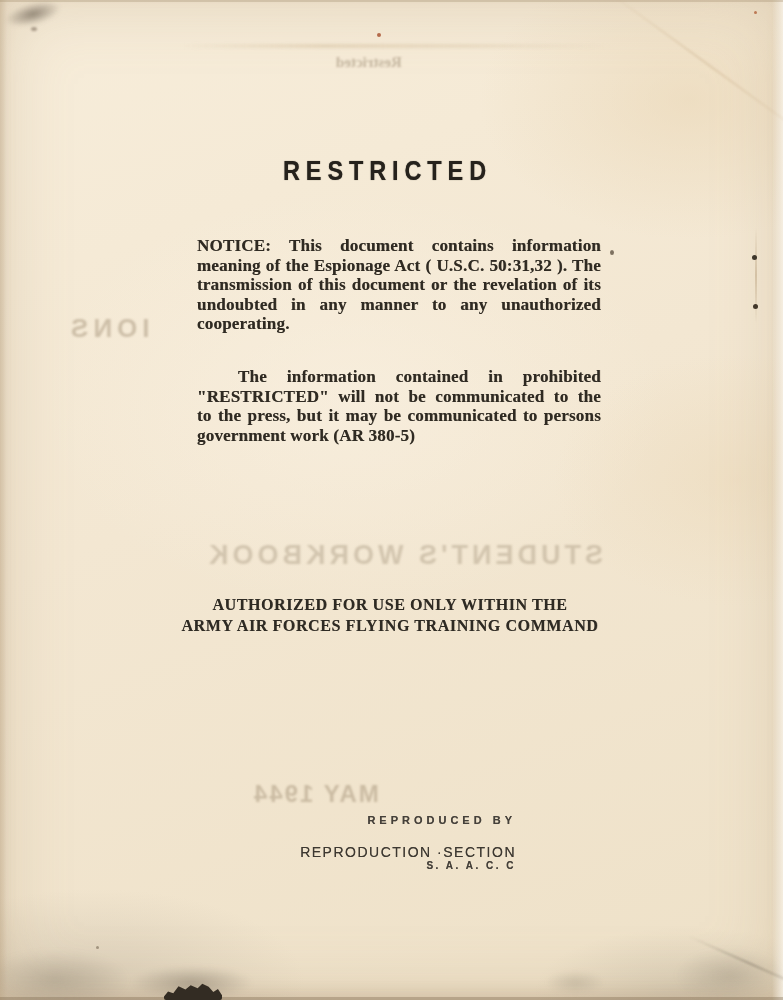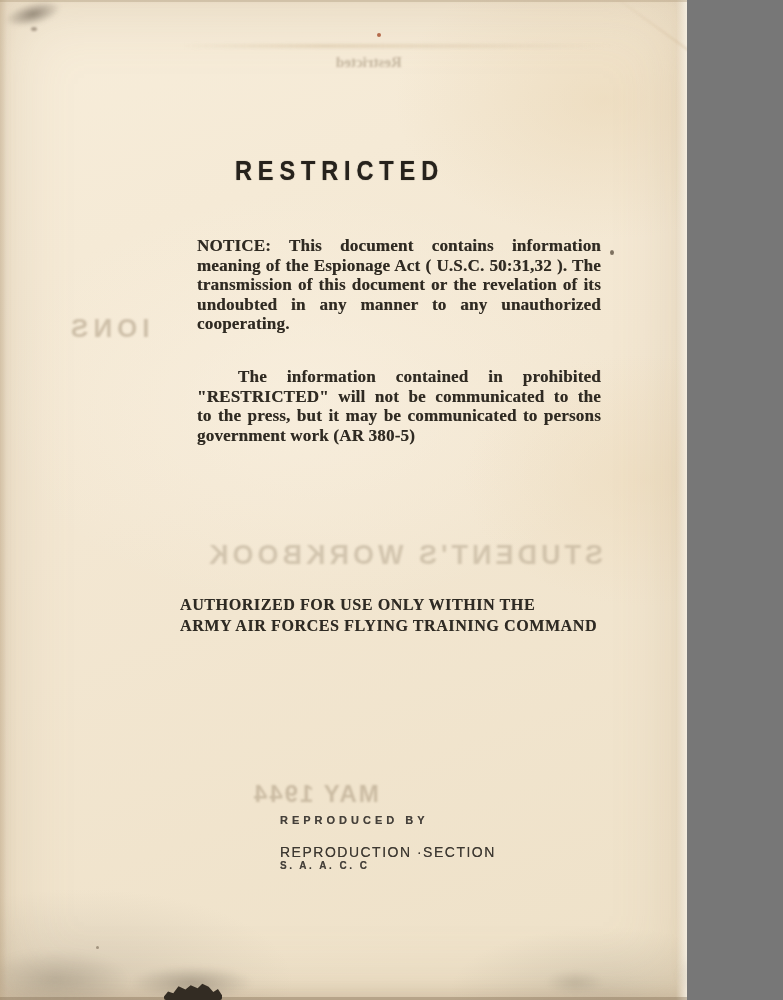--- a/index.html
+++ b/index.html
@@ -1,27 +1,26 @@
 <!DOCTYPE html>
 <html><head>
 <meta charset="utf-8">
 <style>
   html,body { margin:0; padding:0; background:#777; }
   .page {
-    position:relative; width:651px; height:1000px; overflow:hidden;
+    position:relative; width:783px; height:1000px; overflow:hidden;
     font-family:"Liberation Serif", serif;
     background:
       radial-gradient(ellipse 300px 200px at 88% 10%, rgba(232,212,178,0.55), rgba(232,212,178,0) 70%),
       radial-gradient(ellipse 260px 180px at 94% 48%, rgba(235,216,184,0.5), rgba(235,216,184,0) 70%),
       radial-gradient(ellipse 420px 280px at 45% 40%, rgba(251,243,229,0.5), rgba(251,243,229,0) 75%),
       radial-gradient(ellipse 300px 130px at 12% 98%, rgba(198,186,166,0.5), rgba(198,186,166,0) 70%),
       radial-gradient(ellipse 220px 90px at 88% 99%, rgba(185,175,155,0.4), rgba(185,175,155,0) 70%),
       linear-gradient(160deg, #f7edda 0%, #f3e7d2 45%, #eee1c8 100%);
     box-shadow: inset 0 0 70px rgba(170,140,100,0.28), inset 0 -8px 16px rgba(150,125,95,0.22);
-    padding-left: 36px;
   }
   
   .stain, .crease, .speck, .edge, .ghost, .content, .tear, .tear-halo { position:absolute; }
   .stain, .crease, .speck, .edge { z-index:1; }
   .ghost { z-index:2; }
   .content { z-index:3; }
   .tear-halo { z-index:4; } .tear { z-index:5; }
 
   .edge-left   { left:0; top:0; width:7px;  height:100%; background:linear-gradient(90deg, rgba(180,155,120,0.28), rgba(180,155,120,0)); }
   .edge-right  { right:0; top:0; width:11px; height:100%; background:linear-gradient(90deg, rgba(252,248,238,0), rgba(253,249,240,0.75)); }
@@ -64,25 +63,25 @@
            letter-spacing:7px; color:#26221c; transform:scaleX(0.84);
            text-shadow:0 0 1px rgba(38,34,28,0.75); }
 
   .para { left:197px; width:404px; color:#2f2a22; font-weight:700; font-size:17px;
           letter-spacing:0.2px; text-shadow:0.3px 0.3px 0.4px rgba(50,44,35,0.55); }
   .p1 { top:236px; } .p2 { top:367px; }
   .nline { height:19.6px; line-height:19.6px; text-align:justify; text-align-last:justify; overflow:hidden; }
   .nline.last { text-align-last:left; }
   .nline.indent { padding-left:41px; }
 
-  .auth { left:180px; top:594px; width:420px; text-align:left; color:#2e2a23;
+  .auth { left:180px; top:594px; width:420px; text-align:center; color:#2e2a23;
           font-weight:700; font-size:16px; letter-spacing:0.6px; line-height:21px;
           text-shadow:0.3px 0.3px 0.4px rgba(50,44,35,0.5); }
 
-  .repro { left:280px; top:814px; width:236px; text-align:left; color:#45403a;
+  .repro { left:280px; top:814px; width:236px; text-align:right; color:#45403a;
            font-family:"Liberation Sans", sans-serif; }
   .repro .r1 { font-size:11px; font-weight:700; letter-spacing:4px; text-shadow:0 0 0.5px rgba(60,55,48,0.6); }
   .repro .r2 { margin-top:18px; font-size:14px; font-weight:400; letter-spacing:1.5px; color:#3d3831; text-shadow:0 0 0.5px rgba(60,55,48,0.7); }
   .repro .r3 { font-size:10px; font-weight:700; letter-spacing:2.5px; text-shadow:0 0 0.5px rgba(60,55,48,0.6); }
 </style>
 </head>
 <body>
 
 <div class="page">
 

